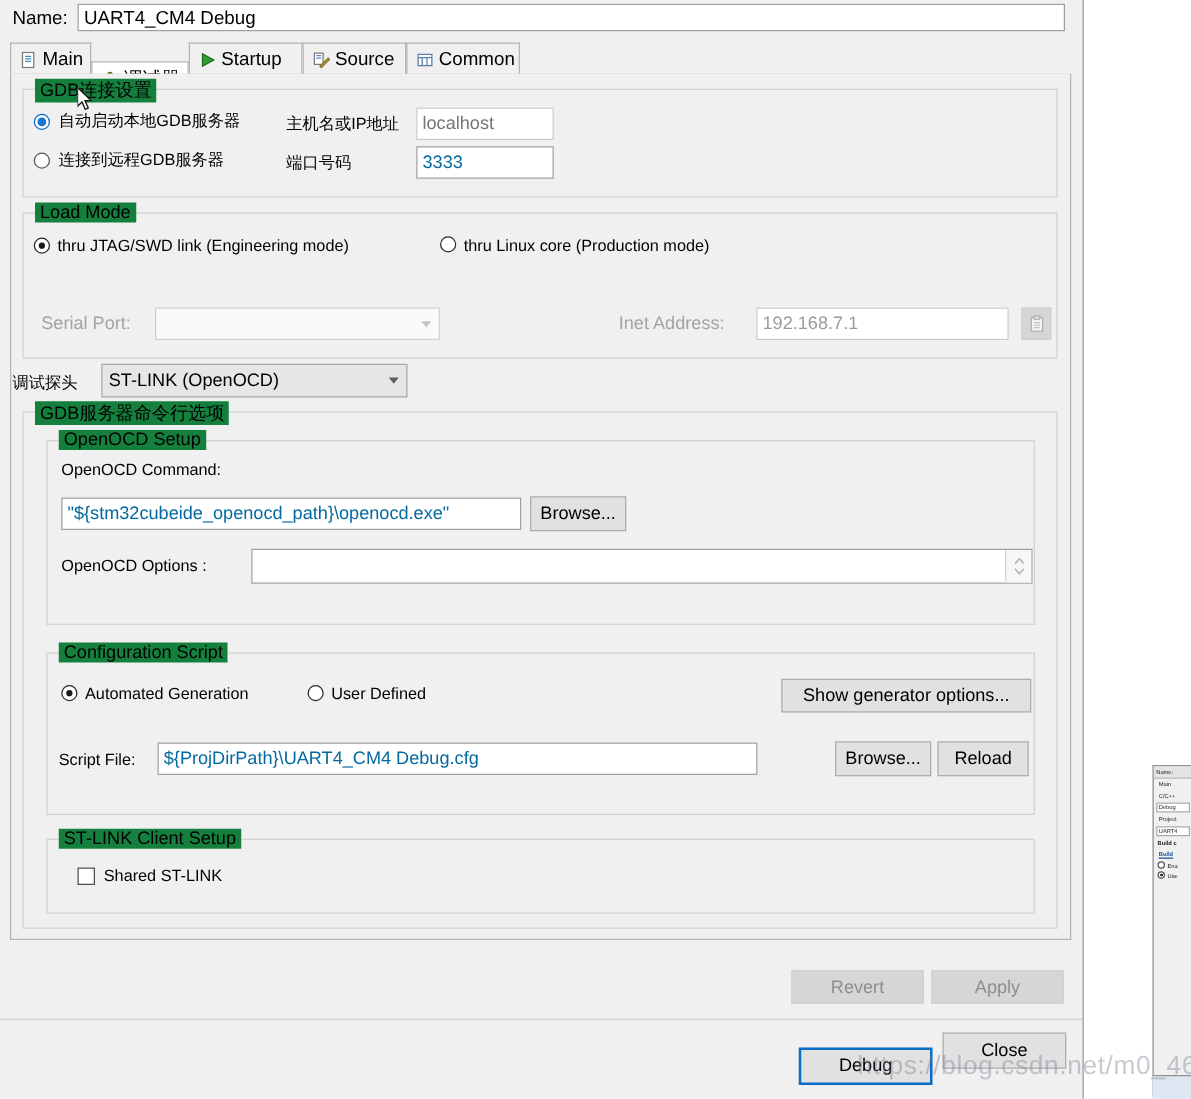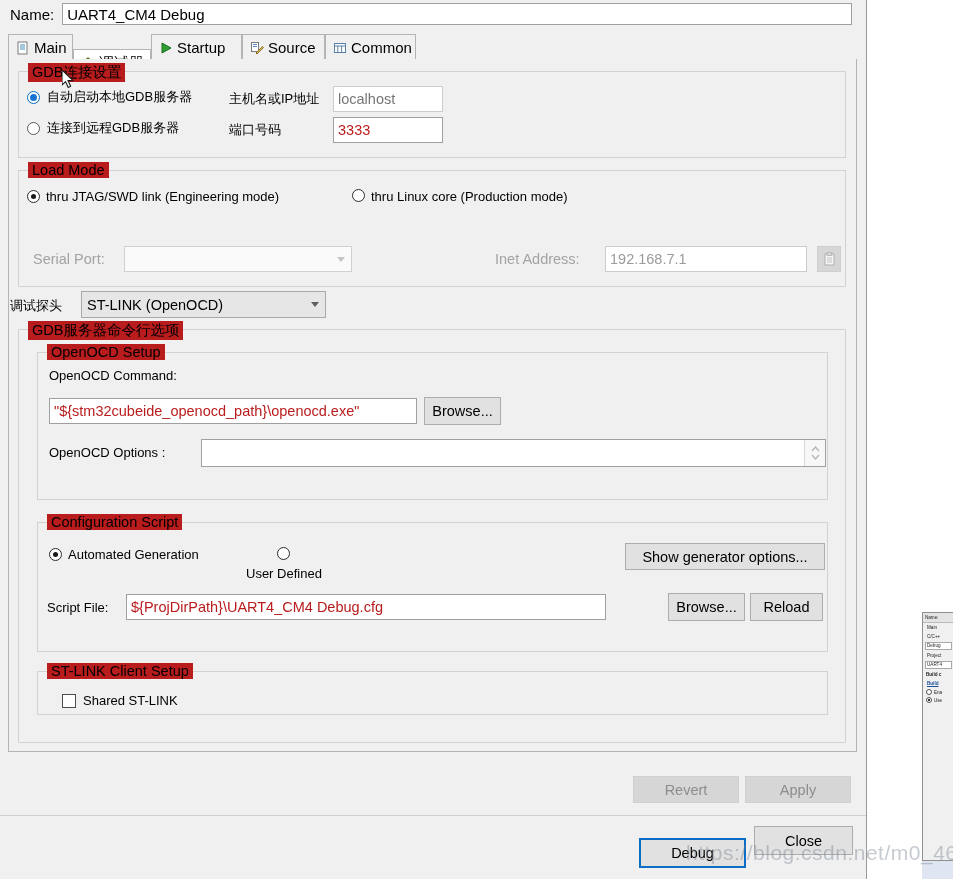--- a/index.html
+++ b/index.html
@@ -64,21 +64,21 @@
   
   #tabpanel{
     position:absolute;left:8px;top:59px;width:849px;height:693px;
     box-sizing:border-box;background:#f0f0f0;
     border:1px solid #b4b4b4;border-top:none;
   }
 
   
   .group{position:absolute;box-sizing:border-box;border:1px solid #d2d2d2;}
   .group-title{
-    position:absolute;top:-9px;left:9px;background:#b91c1c;
+    position:absolute;top:-9px;left:9px;background:#15803d;
     padding:0 4px;font-size:14.5px;color:#000;white-space:nowrap;
   }
 
   .radio{
     width:13px;height:13px;border-radius:50%;box-sizing:border-box;
     border:1px solid #5a5a5a;background:#fff;flex:none;display:inline-block;
   }
   .radio.blue{border:1px solid #0a6cc4;background:#fff;position:relative;}
   .radio.blue::after{
     content:"";position:absolute;left:2px;top:2px;width:7px;height:7px;
@@ -92,21 +92,21 @@
   .checkbox{
     width:14px;height:14px;box-sizing:border-box;border:1px solid #4d4d4d;
     background:#fff;flex:none;display:inline-block;
   }
 
   .txt{font-size:13px;color:#000;white-space:nowrap;}
   .txt-dim{font-size:14.5px;color:#a3a3a3;white-space:nowrap;}
 
   .field{
     box-sizing:border-box;border:1px solid #a0a0a0;background:#fff;
-    font-size:14.5px;color:#b91c1c;padding:1px 4px;font-family:inherit;
+    font-size:14.5px;color:#0369a1;padding:1px 4px;font-family:inherit;
     height:26px;line-height:22px;
   }
   .field.ro-gray{background:#fff;border:1px solid #cccccc;color:#9b9b9b;}
 
   .btn{
     box-sizing:border-box;background:#e1e1e1;border:1px solid #adadad;
     font-size:14.5px;color:#000;font-family:inherit;cursor:default;
     display:flex;align-items:center;justify-content:center;white-space:nowrap;
   }
   .btn.disabled{color:#8d8d8d;background:#d6d6d6;border-color:#cfcfcf;}
@@ -308,39 +308,39 @@
         </div>
       </div>
 
       <div class="group" style="left:18px;top:192px;width:791px;height:130px;">
         <span class="group-title">Configuration Script</span>
 
         <div style="position:absolute;left:11px;top:24px;display:flex;align-items:center;gap:6px;">
           <span class="radio classic on"></span>
           <span class="txt">Automated Generation</span>
         </div>
-        <div style="position:absolute;left:208px;top:24px;display:flex;align-items:center;gap:6px;flex-direction:column;">
+        <div style="position:absolute;left:208px;top:24px;display:flex;align-items:center;gap:6px;">
           <span class="radio classic"></span>
           <span class="txt">User Defined</span>
         </div>
         <div class="btn" style="position:absolute;left:587px;top:20px;width:200px;height:27px;">
           <span>Show generator options...</span>
         </div>
 
         <span class="txt" style="position:absolute;left:9px;top:77px;">Script File:</span>
         <input class="field" style="position: absolute; left: 88px; top: 71px; width: 480px;" type="text" value="${ProjDirPath}\UART4_CM4 Debug.cfg">
         <div class="btn" style="position:absolute;left:630px;top:70px;width:77px;height:28px;">
           <span>Browse...</span>
         </div>
         <div class="btn" style="position:absolute;left:712px;top:70px;width:73px;height:28px;">
           <span>Reload</span>
         </div>
       </div>
 
-      <div class="group" style="left:18px;top:341px;width:791px;height:44px;">
+      <div class="group" style="left:18px;top:341px;width:791px;height:60px;">
         <span class="group-title">ST-LINK Client Setup</span>
         <div style="position:absolute;left:24px;top:21px;display:flex;align-items:center;gap:7px;">
           <span class="checkbox"></span>
           <span class="txt">Shared ST-LINK</span>
         </div>
       </div>
     </div>
   </div>
 
   <div class="btn disabled" style="position:absolute;left:633px;top:776px;width:106px;height:27px;">

